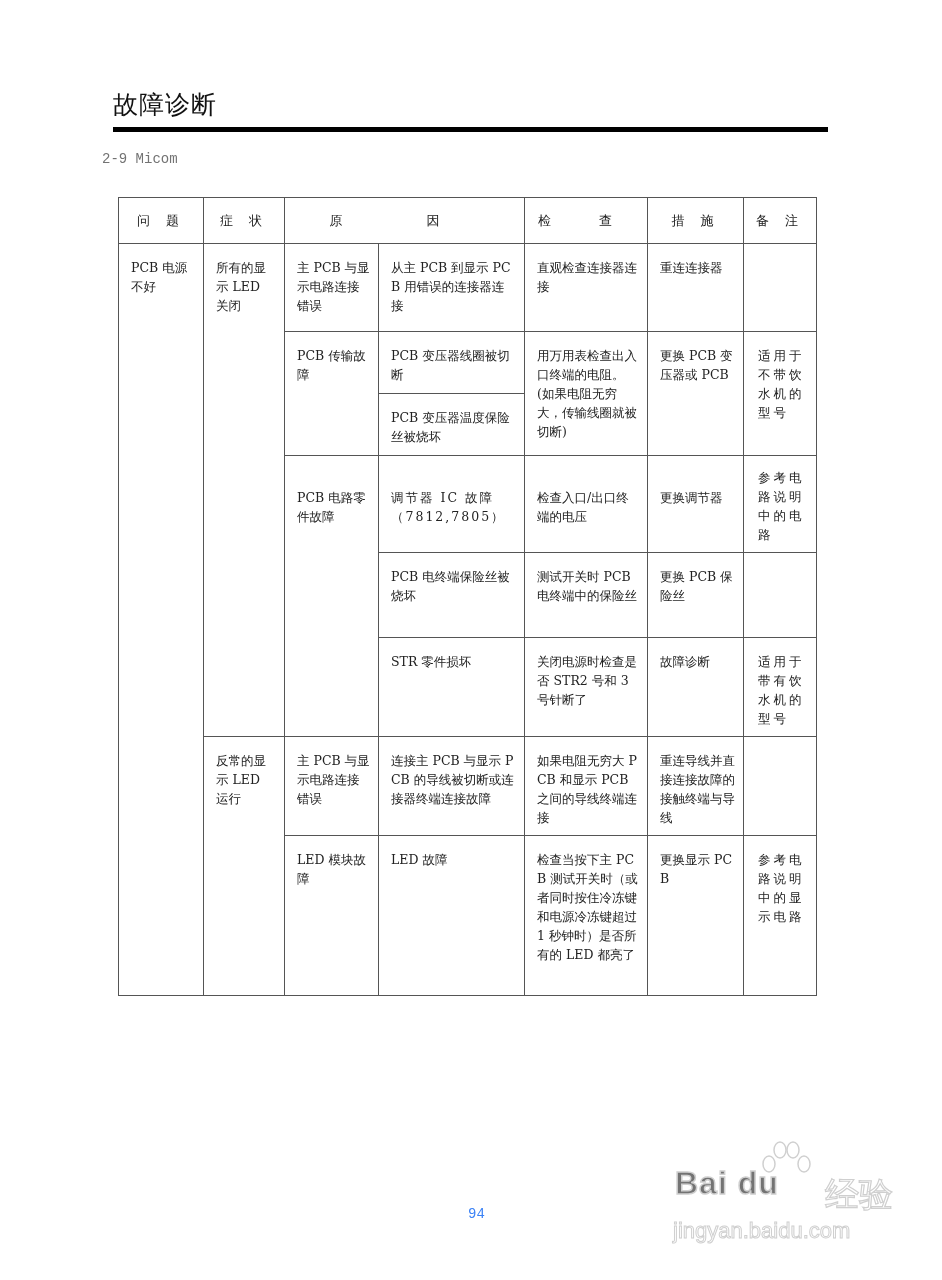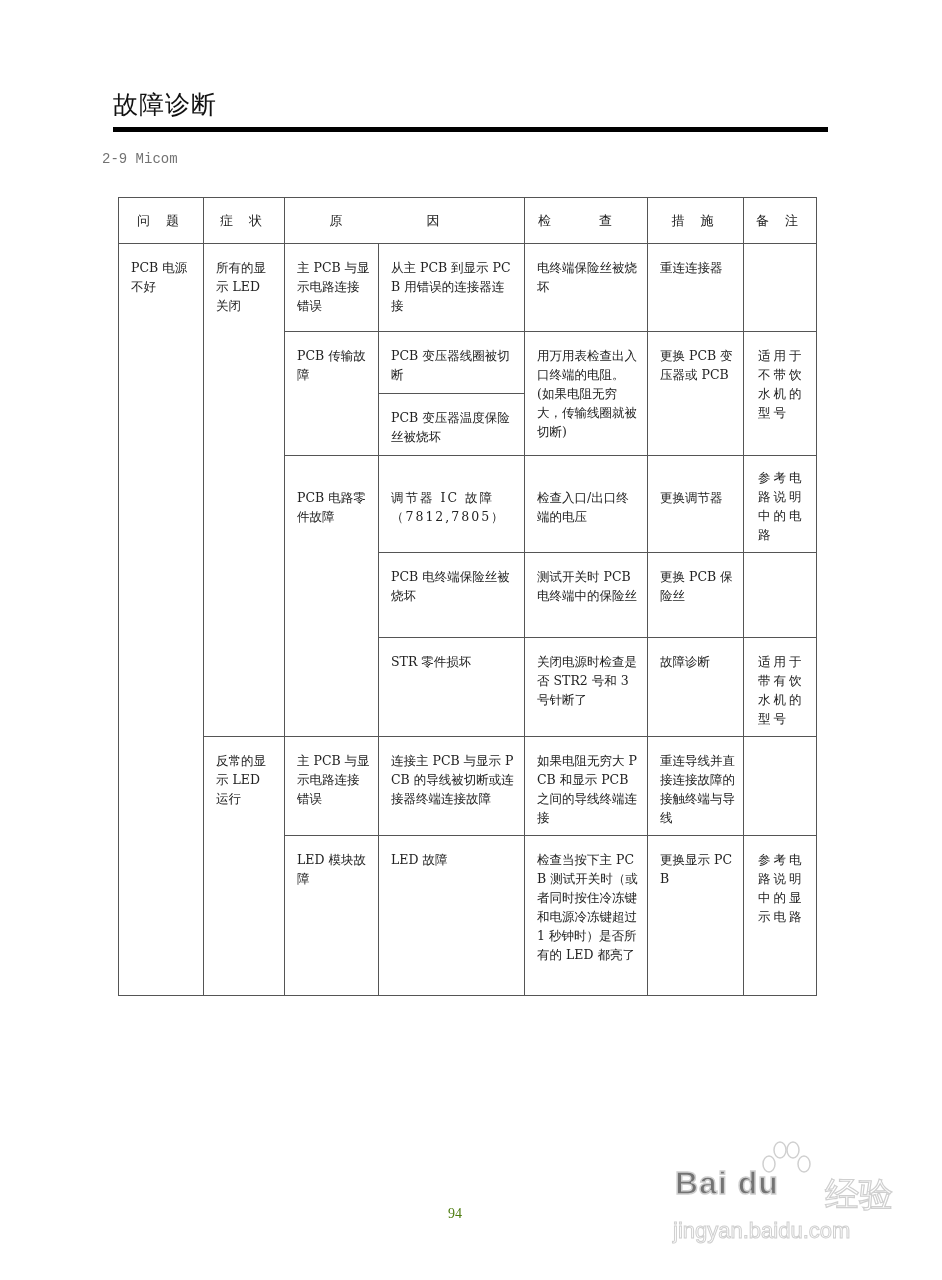--- a/index.html
+++ b/index.html
@@ -10,22 +10,22 @@
   .title-rule { position:absolute; left:113px; top:127px; width:715px; height:5px; background:#000; }
   .section-title { position:absolute; left:102px; top:151px; font-size:14px;
                    font-family:"Liberation Mono","DejaVu Sans Mono",monospace; color:#737373; }
   table.diag { position:absolute; left:118px; top:197px; width:698px; border-collapse:collapse;
                table-layout:fixed; font-size:12.5px; line-height:19px; }
   table.diag td, table.diag th { border:1px solid #555; vertical-align:top; padding:14px 8px 8px 12px;
                font-weight:normal; color:#222; word-break:break-all; }
   table.diag th { height:25px; font-size:13px; letter-spacing:6px; text-align:center;
                   vertical-align:middle; padding:10px 4px; }
   table.diag td.c-note { padding-left:14px; letter-spacing:3px; }
-  .page-number { position:absolute; left:448px; top:1206px; font-size:14px;
-                 font-family:Liberation Serif, serif; color:#4d7c0f; }
+  .page-number { position:absolute; left:468px; top:1206px; font-size:14px;
+                 font-family:Liberation Mono, monospace; color:#3b82f6; }
   .watermark { position:absolute; left:655px; top:1140px; width:240px; height:110px; }
   .wm-brand { position:absolute; left:20px; top:25px; font-size:32px; font-weight:bold;
               font-family:"Liberation Sans","DejaVu Sans",sans-serif; color:#737373;
               -webkit-text-stroke:1.5px #cfcfcf; letter-spacing:1px; }
   .wm-cn { position:absolute; left:170px; top:32px; font-size:34px; color:#fff;
            -webkit-text-stroke:1.2px #cfcfcf; font-family:"DejaVu Sans",sans-serif; }
   .wm-url { position:absolute; left:18px; top:78px; font-size:22px; color:#fff;
             -webkit-text-stroke:1px #cfcfcf; font-family:Liberation Sans, sans-serif; }
   .wm-paw { position:absolute; left:100px; top:0px; width:60px; height:40px; }
 </style>
@@ -56,21 +56,21 @@
       <th>备 注</th>
     </tr>
   </thead>
   <tbody>
 
     <tr style="height:88px">
       <td rowspan="8">PCB 电源不好</td>
       <td rowspan="6">所有的显示 LED 关闭</td>
       <td>主 PCB 与显示电路连接错误</td>
       <td>从主 PCB 到显示 PCB 用错误的连接器连接</td>
-      <td>电终端保险丝被烧坏</td>
+      <td>直观检查连接器连接</td>
       <td>重连连接器</td>
       <td class="c-note"></td>
     </tr>
 
     <tr style="height:62px">
       <td rowspan="2">PCB 传输故障</td>
       <td>PCB 变压器线圈被切断</td>
       <td rowspan="2">用万用表检查出入口终端的电阻。(如果电阻无穷大，传输线圈就被切断)</td>
       <td rowspan="2">更换 PCB 变压器或 PCB</td>
       <td rowspan="2" class="c-note">适用于不带饮水机的型号</td>

